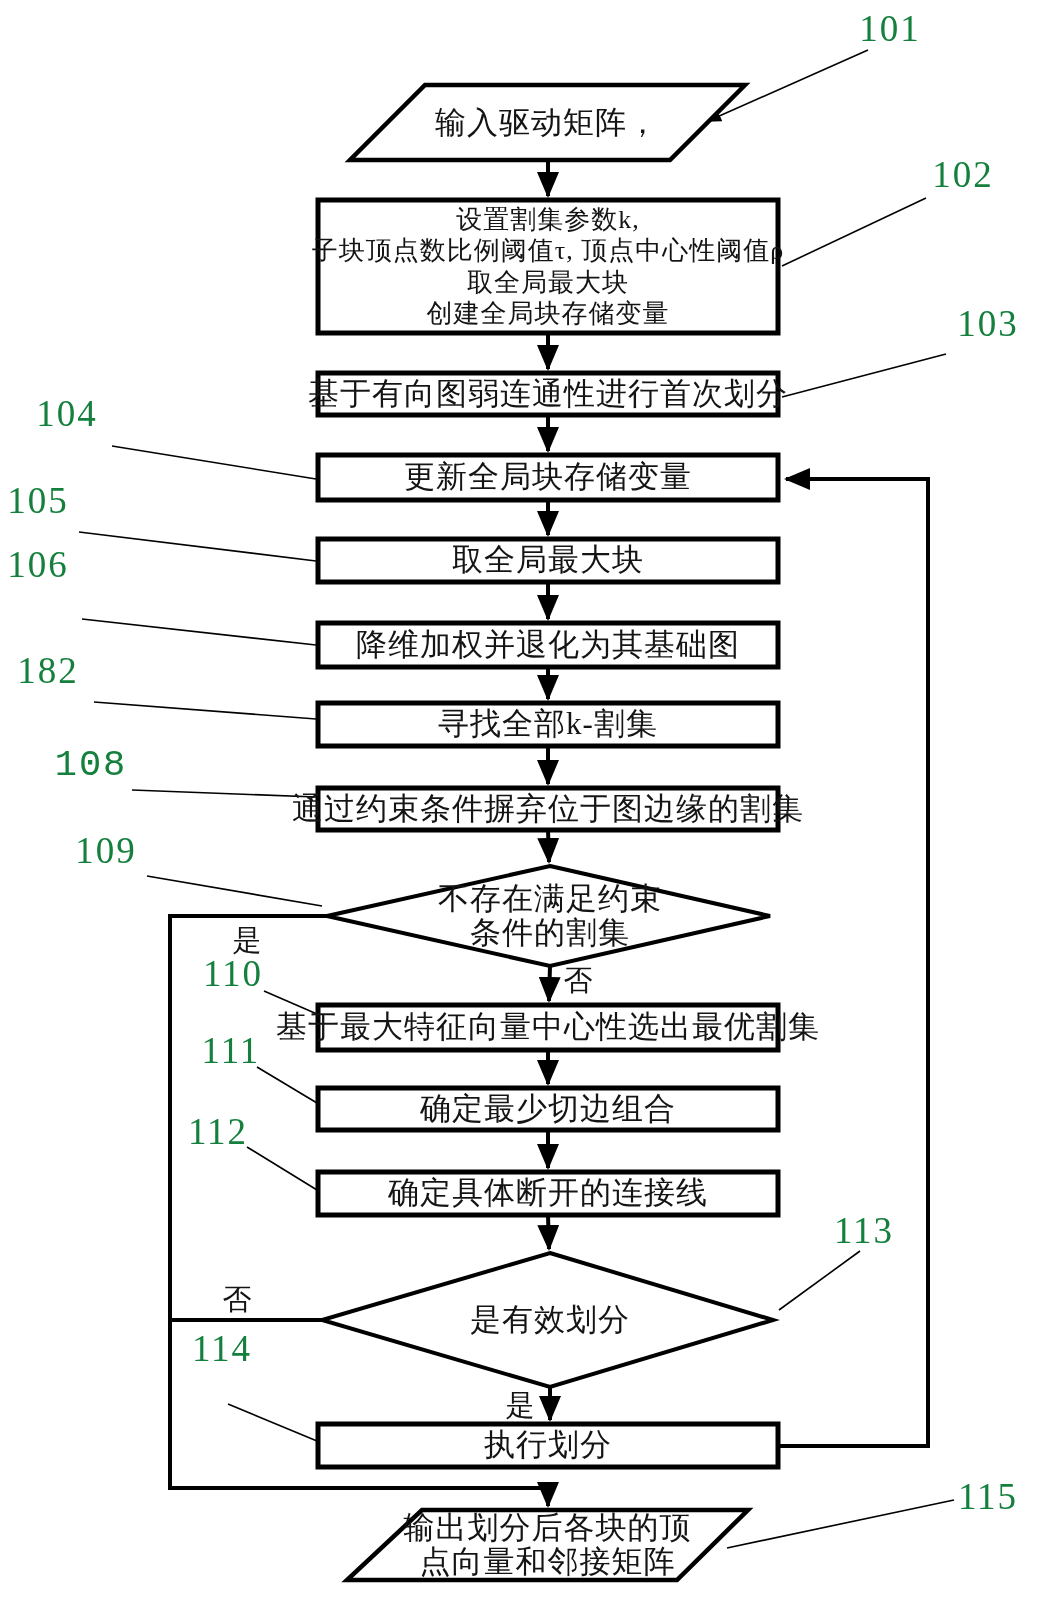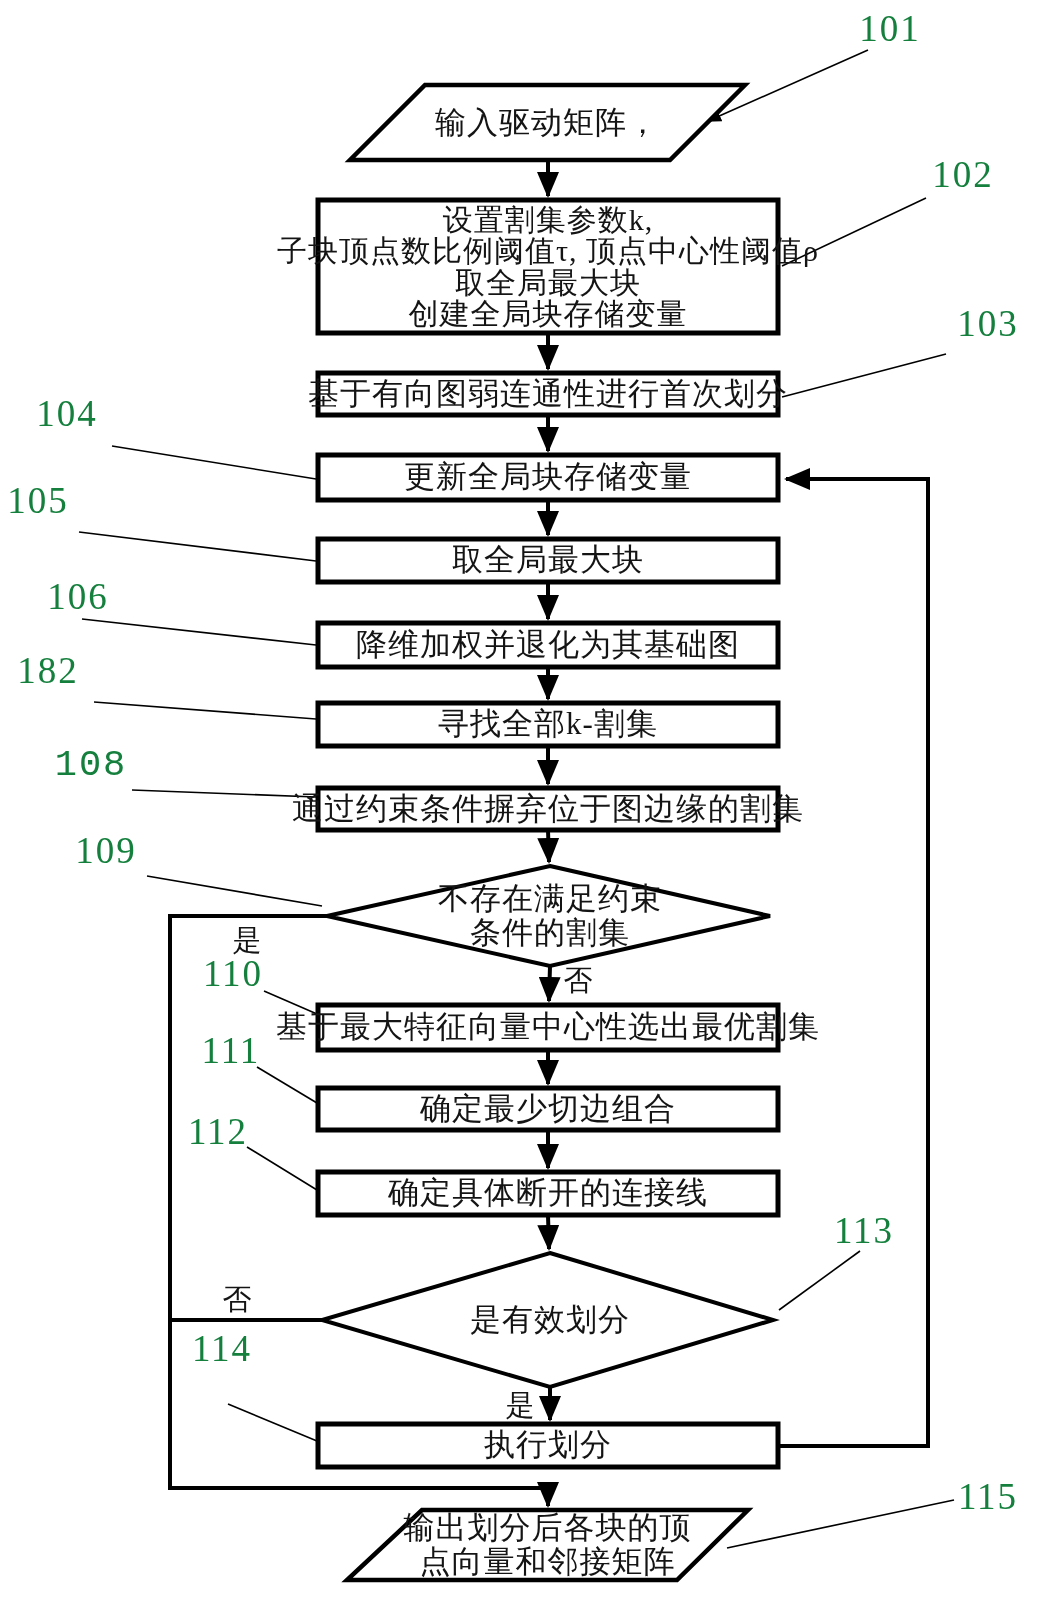--- a/index.html
+++ b/index.html
@@ -7,21 +7,21 @@
     position:relative;width:1045px;height:1601px;background:#ffffff;overflow:hidden;
     font-family:"Liberation Serif","DejaVu Serif",serif;color:#111;
   }
   .stage svg{position:absolute;left:0;top:0;}
   .node-text{
     position:absolute;display:flex;flex-direction:column;justify-content:center;align-items:center;
     text-align:center;font-size:31px;line-height:1.25;white-space:nowrap;color:#141414;
     font-weight:500;letter-spacing:1px;
   }
   .node-text div{white-space:nowrap;}
-  .t102{font-size:30px;line-height:31.5px;}
+  .t102{font-size:26px;line-height:31.5px;}
   .two-line{line-height:34px;}
   .ref{
     position:absolute;transform:translate(-50%,-50%);
     font-size:37px;color:#15803d;font-family:"Liberation Serif","DejaVu Serif",serif;letter-spacing:2px;
   }
   .branch{
     position:absolute;transform:translate(-50%,-50%);
     font-size:29px;color:#141414;font-weight:500;
   }
 </style>
@@ -128,21 +128,21 @@
   <div class="node-text two-line" style="left:380px;top:1508px;width:335px;height:74px;">
     <div>输出划分后各块的顶</div>
     <div>点向量和邻接矩阵</div>
   </div>
 
   <div class="ref" style="left:890px;top:28px;">101</div>
   <div class="ref" style="left:963px;top:166px;margin-top:8px;">102</div>
   <div class="ref" style="left:988px;top:323px;">103</div>
   <div class="ref" style="left:67px;top:413px;">104</div>
   <div class="ref" style="left:38px;top:500px;">105</div>
-  <div class="ref" style="left:38px;top:596px;margin-left:40px;">106</div>
+  <div class="ref" style="left:38px;top:564px;">106</div>
   <div class="ref" style="left:48px;top:670px;">182</div>
   <div class="ref" style="left:91px;top:765px;font-family:Liberation Mono, monospace;">108</div>
   <div class="ref" style="left:106px;top:850px;">109</div>
   <div class="ref" style="left:233px;top:973px;">110</div>
   <div class="ref" style="left:231px;top:1050px;">111</div>
   <div class="ref" style="left:218px;top:1131px;">112</div>
   <div class="ref" style="left:864px;top:1230px;">113</div>
   <div class="ref" style="left:222px;top:1348px;">114</div>
   <div class="ref" style="left:988px;top:1496px;">115</div>
 

